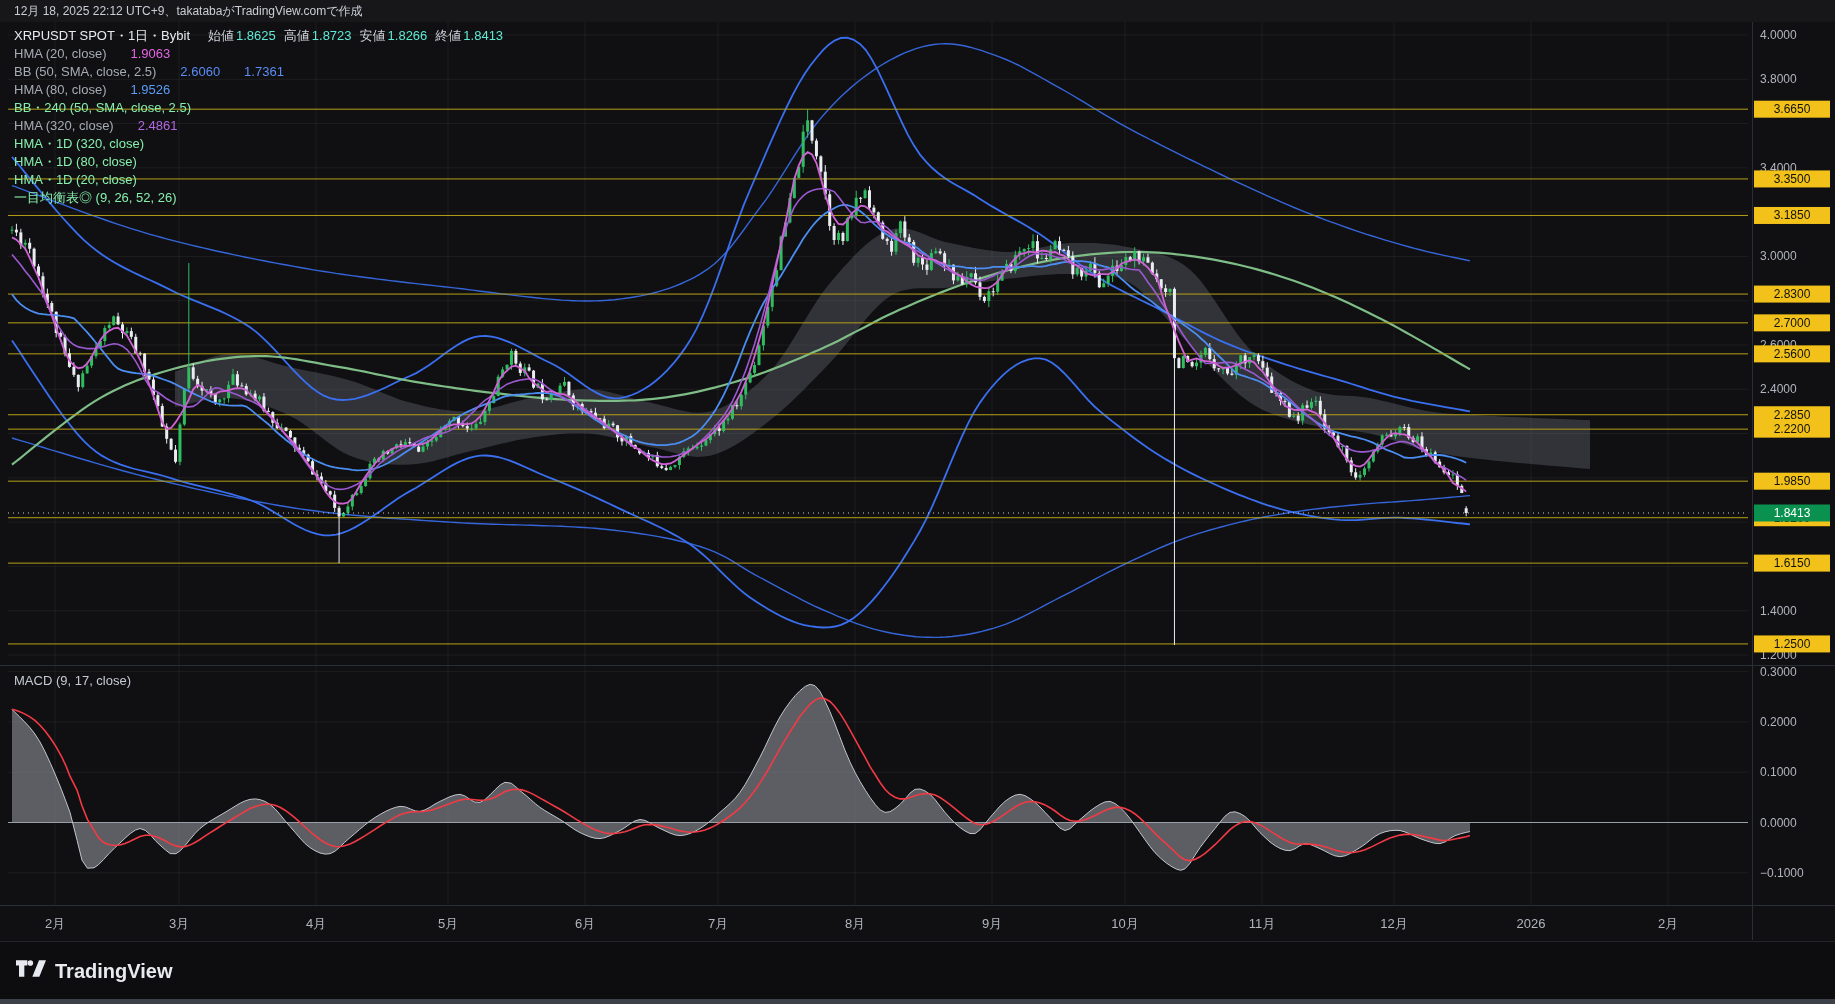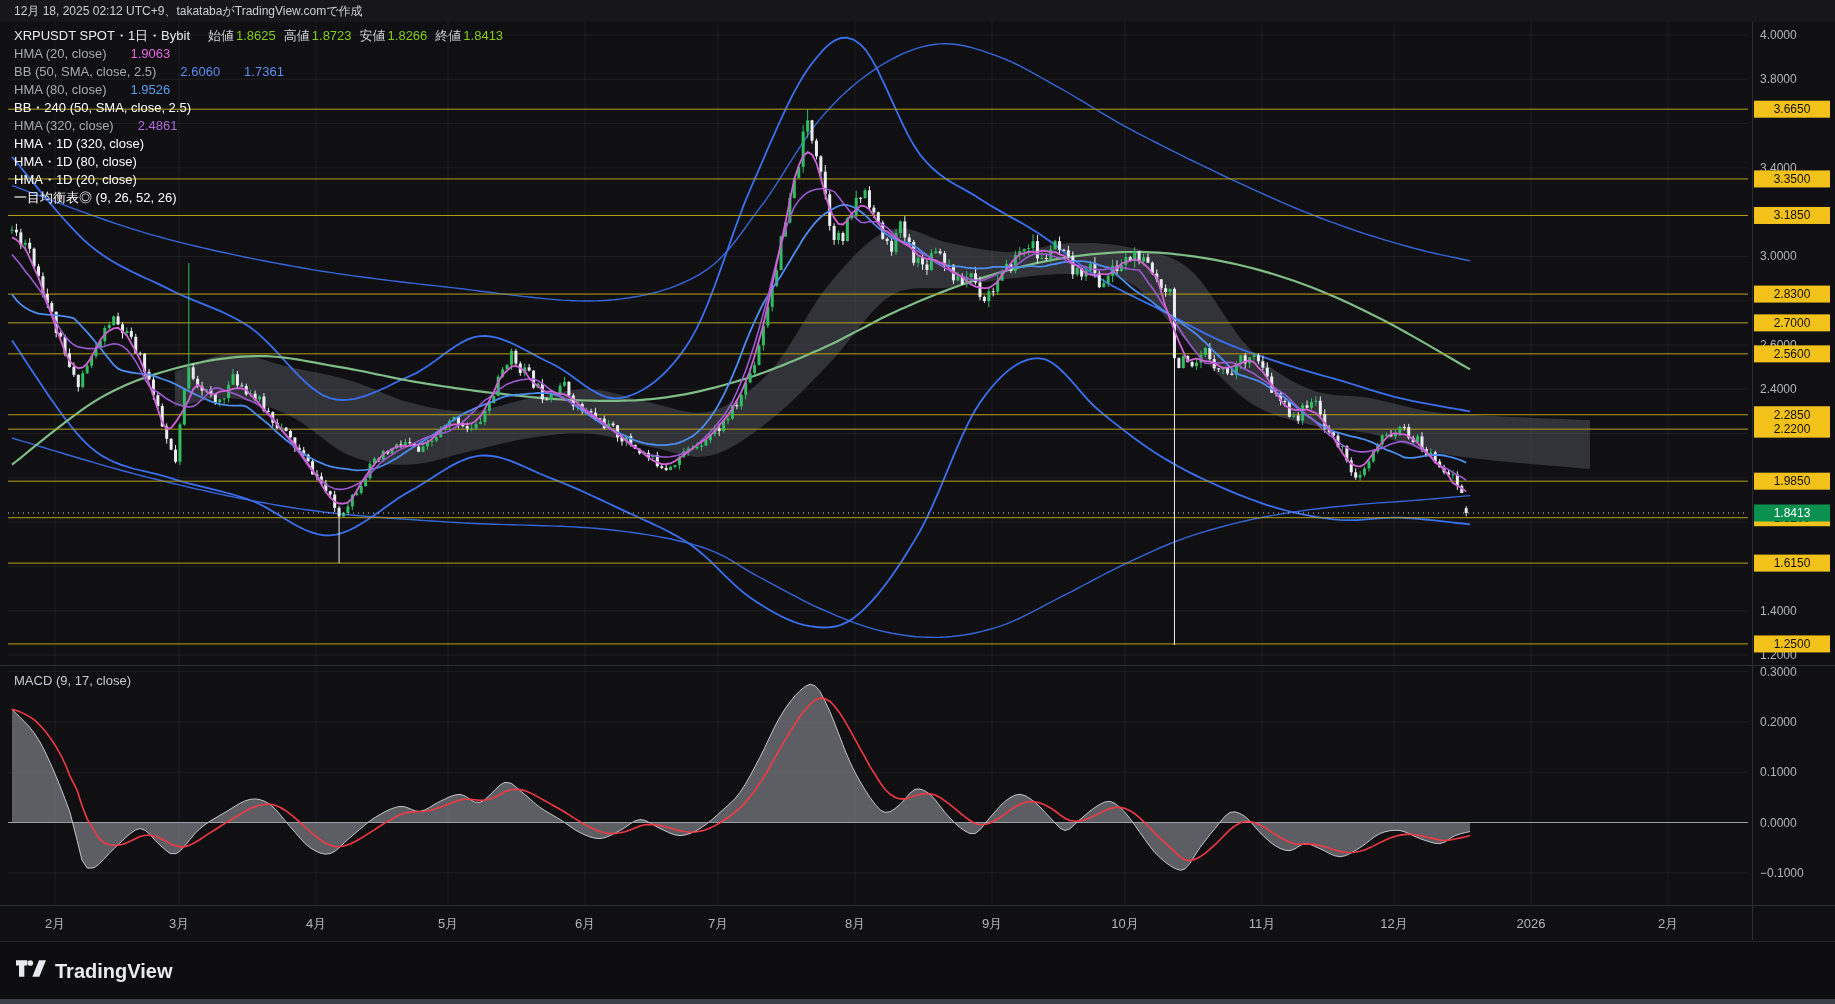--- a/index.html
+++ b/index.html
@@ -7,23 +7,23 @@
   .top-bar{position:absolute;left:0;top:0;width:100%;height:22px;background:#17171a;z-index:6;}
   .top-bar .attr{display:block;padding-left:14px;line-height:22px;font-size:12px;color:#c9cdd5;}
   .watermark{position:absolute;left:0;top:288px;width:1752px;text-align:center;z-index:1;pointer-events:none;}
   .wm-title{font-size:72px;color:rgba(255,255,255,0.12);letter-spacing:2px;}
   .wm-sub{font-size:36px;color:rgba(255,255,255,0.08);margin-top:8px;letter-spacing:1px;}
   #chart-svg{position:absolute;left:0;top:0;z-index:2;}
   .legend{position:absolute;left:14px;top:27px;z-index:4;font-size:13px;line-height:18px;white-space:nowrap;}
   .lrow{height:18px;}
   .lrow .sym{color:#e8eaed;margin-right:10px;}
   .lrow .olab{color:#d1d4dc;margin-left:8px;}
-  .lrow .oval{color:#84cc16;margin-left:2px;text-align:center;}
+  .lrow .oval{color:#5eead4;margin-left:2px;text-align:center;}
   .lrow .ititle{color:#a6abb5;}
-  .lrow.dim .ititle{color:#ffffff;}
+  .lrow.dim .ititle{color:#86efac;}
   .lrow .ival{margin-left:24px;}
   .macd-legend{position:absolute;left:14px;top:673px;z-index:4;font-size:13px;color:#c6cad2;}
   .footer{position:absolute;left:0;top:941px;width:100%;height:58px;background:#0d0d10;z-index:6;display:flex;align-items:center;border-top:1px solid #23252b;}
   .tv-logo{display:flex;align-items:flex-start;gap:9px;margin-left:16px;cursor:pointer;}
   .tv-word{font-size:20px;font-weight:bold;color:#e8eaee;}
   .bottom-strip{position:absolute;left:0;top:999px;width:100%;height:5px;background:#3c4049;z-index:7;}
 </style>
 </head>
 <body>
 
@@ -829,21 +829,21 @@
         <text x="992" y="928" fill="#b2b5be" text-anchor="middle" font-family="&quot;Liberation Sans&quot;,sans-serif" font-size="13">9月</text>
         <text x="1125" y="928" fill="#b2b5be" text-anchor="middle" font-family="&quot;Liberation Sans&quot;,sans-serif" font-size="13">10月</text>
         <text x="1262" y="928" fill="#b2b5be" text-anchor="middle" font-family="&quot;Liberation Sans&quot;,sans-serif" font-size="13">11月</text>
         <text x="1394" y="928" fill="#b2b5be" text-anchor="middle" font-family="&quot;Liberation Sans&quot;,sans-serif" font-size="13">12月</text>
         <text x="1531" y="928" fill="#b2b5be" text-anchor="middle" font-family="&quot;Liberation Sans&quot;,sans-serif" font-size="13">2026</text>
         <text x="1668" y="928" fill="#b2b5be" text-anchor="middle" font-family="&quot;Liberation Sans&quot;,sans-serif" font-size="13">2月</text>
       </g>
     </svg>
 
   <div class="top-bar">
-    <span class="attr">12月 18, 2025 02:12 UTC+9、takatabaがTradingView.comで作成</span>
+    <span class="attr">12月 18, 2025 22:12 UTC+9、takatabaがTradingView.comで作成</span>
   </div>
 
   <div id="legend" class="legend">
       <div class="lrow main"><span class="sym">XRPUSDT SPOT・1日・Bybit</span><span class="olab">始値</span><span class="oval">1.8625</span><span class="olab">高値</span><span class="oval">1.8723</span><span class="olab">安値</span><span class="oval">1.8266</span><span class="olab">終値</span><span class="oval">1.8413</span></div>
       <div class="lrow"><span class="ititle">HMA (20, close)</span><span class="ival" style="color: rgb(229, 101, 229);">1.9063</span></div>
       <div class="lrow"><span class="ititle">BB (50, SMA, close, 2.5)</span><span class="ival" style="color: rgb(91, 141, 245);">2.6060</span><span class="ival" style="color: rgb(91, 141, 245);">1.7361</span></div>
       <div class="lrow"><span class="ititle">HMA (80, close)</span><span class="ival" style="color: rgb(91, 156, 245);">1.9526</span></div>
       <div class="lrow dim"><span class="ititle">BB・240 (50, SMA, close, 2.5)</span></div>
       <div class="lrow"><span class="ititle">HMA (320, close)</span><span class="ival" style="color: rgb(178, 104, 224);">2.4861</span></div>
       <div class="lrow dim"><span class="ititle">HMA・1D (320, close)</span></div>

